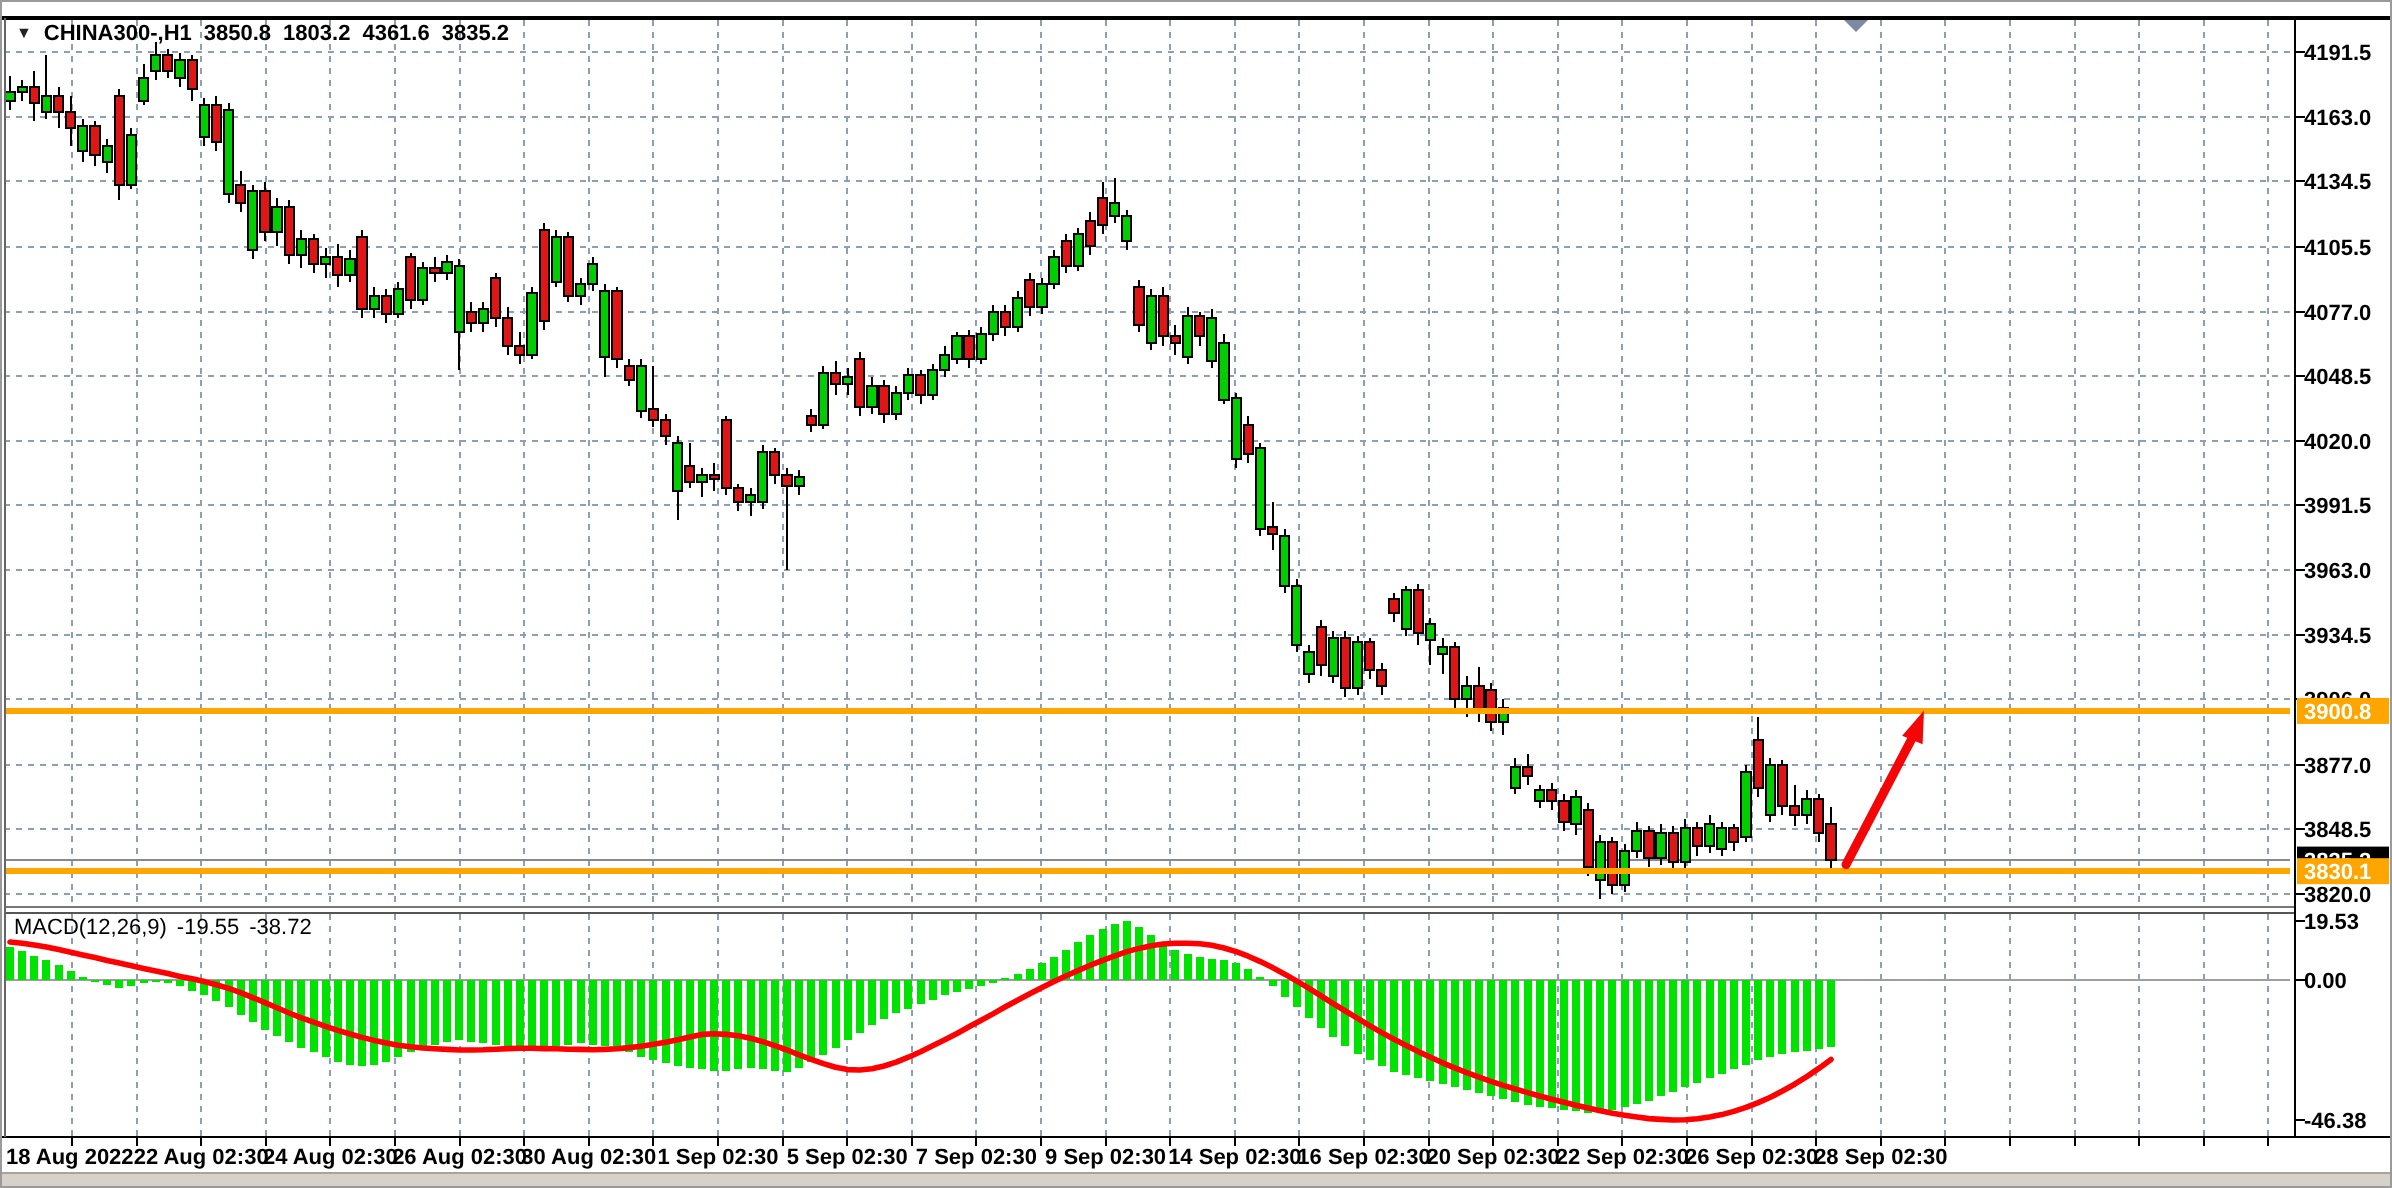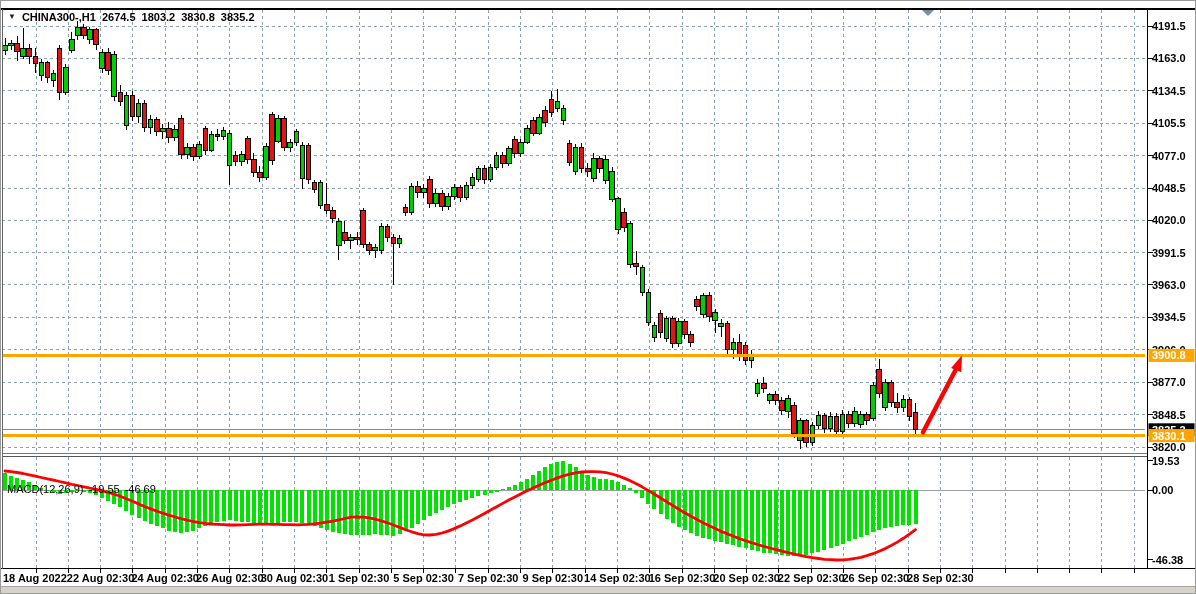--- a/index.html
+++ b/index.html
@@ -4,21 +4,21 @@
 <style>
   html,body{margin:0;padding:0;background:#fff;}
   body{width:1196px;height:594px;position:relative;overflow:hidden;
        font-family:"Liberation Sans",sans-serif;}
   .window{position:absolute;inset:0;background:#fff;}
   svg text{font-family:"Liberation Sans",sans-serif;}
   .hdr{position:absolute;left:8px;top:11px;display:flex;gap:6px;align-items:center;
        font-size:11px;font-weight:bold;color:#000;white-space:pre;}
   .hdr .tri{font-size:8px;color:#222;transform:translateY(-1px);}
   .macd-lbl{position:absolute;left:7px;top:458px;display:flex;gap:5px;
-       font-size:11px;color:#000;white-space:pre;margin-top:25px;}
+       font-size:11px;color:#000;white-space:pre;}
 </style>
 </head>
 <body>
 
 <div class="window">
   <svg id="chart-svg" width="1196" height="594" viewBox="0 0 1196 594">
       <defs>
         <clipPath id="clipMain">
           <rect x="2" y="9" width="1145" height="443"></rect>
         </clipPath>
@@ -685,23 +685,23 @@
         <text y="582" font-size="11" font-weight="bold" fill="#000000" x="875.8" text-anchor="middle">26 Sep 02:30</text>
         <text y="582" font-size="11" font-weight="bold" fill="#000000" x="940.3999999999999" text-anchor="middle">28 Sep 02:30</text>
       </g>
       <rect x="0" y="587" width="1196" height="7" fill="#D6D2C9"></rect>
       <line x1="0" y1="586.5" x2="1196" y2="586.5" stroke="#A8A49C" shape-rendering="crispEdges"></line>
       <rect x="0.5" y="0.5" width="1195" height="593" fill="none" stroke="#9A9A9A"></rect>
     </svg>
   <div class="hdr">
     <span class="tri">▼</span>
     <span>CHINA300-,H1</span>
-    <span>2674.5</span>
+    <span>3850.8</span>
     <span>1803.2</span>
-    <span>3830.8</span>
+    <span>4361.6</span>
     <span>3835.2</span>
   </div>
   <div class="macd-lbl">
     <span>MACD(12,26,9)</span>
     <span>-19.55</span>
-    <span>-46.69</span>
+    <span>-38.72</span>
   </div>
 </div>
 
 </body></html>

